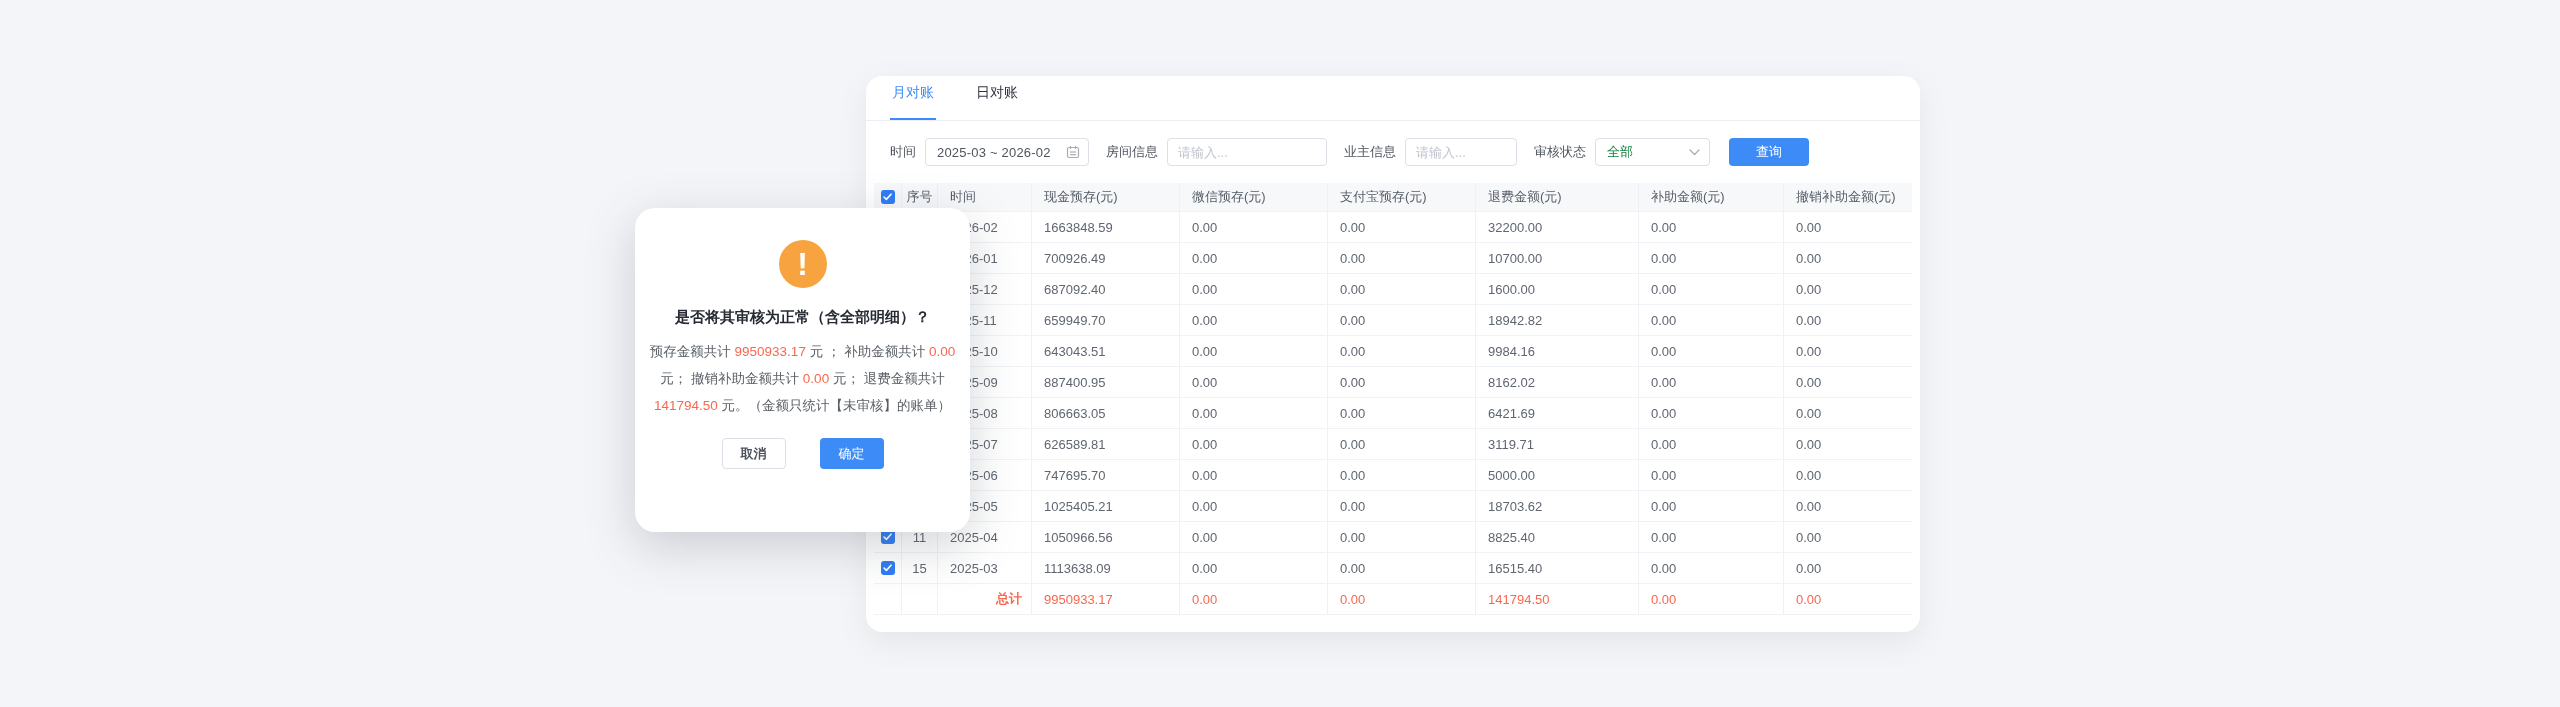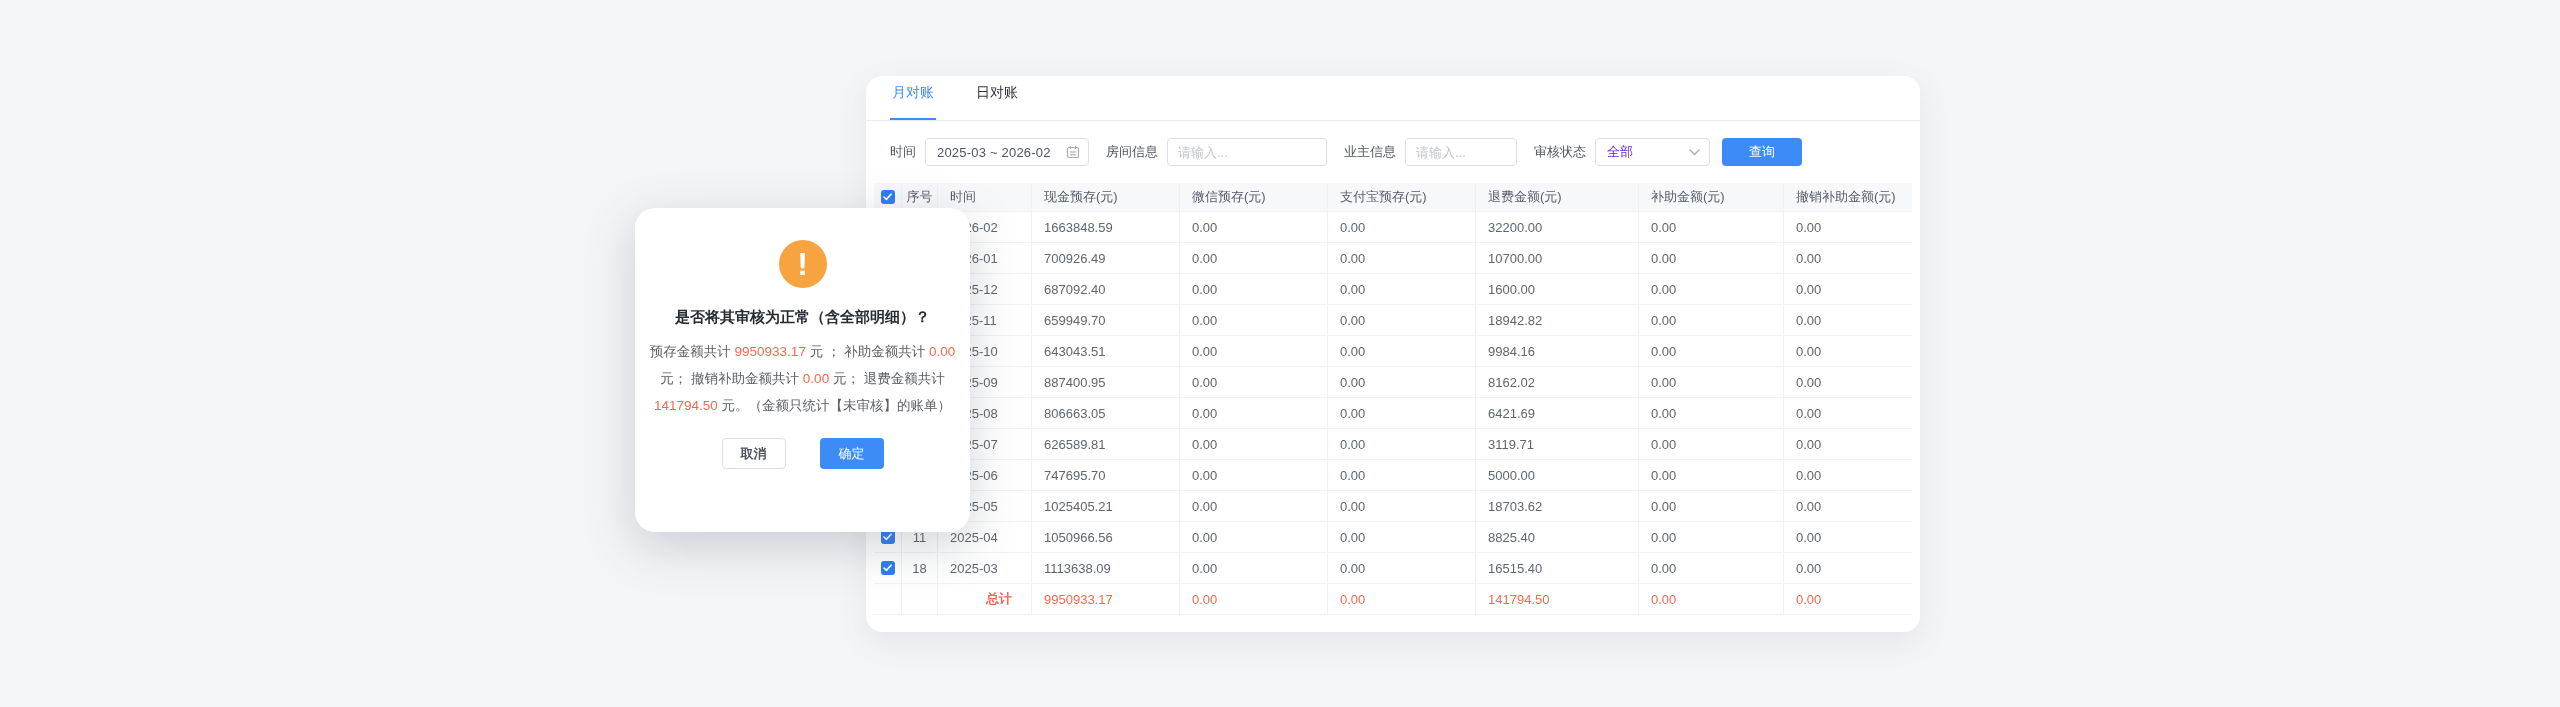--- a/index.html
+++ b/index.html
@@ -29,41 +29,41 @@
   
   .filters { height:62px; display:flex; align-items:center; padding:0 24px; font-size:13px; color:#4e545e; }
   .flabel { margin-right:9px; white-space:nowrap; }
   .box { height:28px; border:1px solid #dcdfe6; border-radius:4px; background:#fff; display:flex; align-items:center; }
   .datebox { width:164px; padding:0 8px 0 11px; justify-content:space-between; margin-right:17px; color:#4e545e; }
   .datebox span { font-size:13px; letter-spacing:.2px; }
   .inp { padding:0 10px; font-size:13px; color:#4e545e; outline:none; }
   .inp::placeholder { color:#c0c5cd; }
   .room-inp { width:160px; margin-right:17px; }
   .owner-inp { width:112px; margin-right:17px; }
-  .selbox { width:115px; padding:0 9px 0 11px; justify-content:space-between; margin-right:12px; color:#6d28d9; cursor:pointer; }
+  .selbox { width:115px; padding:0 9px 0 11px; justify-content:space-between; margin-right:19px; color:#15803d; cursor:pointer; }
   .btn-primary {
     height:28px; padding:0 27px; background:#3d8bf7; color:#fff; font-size:13px;
     border:none; border-radius:4px; cursor:pointer; display:flex; align-items:center;
   }
 
   
   .tablewrap { margin:0 8px; font-size:13px; }
   .trow {
     display:grid;
     grid-template-columns:28px 36px 94px 148px 148px 148px 163px 145px 1fr;
     align-items:center;
     border-bottom:1px solid #f0f2f5;
   }
   .trow > div { height:100%; display:flex; align-items:center; padding-left:12px; border-right:1px solid #eef1f5; overflow:hidden; white-space:nowrap; }
   .trow > div:last-child { border-right:none; }
   .trow > .c-check, .trow > .c-seq { justify-content:center; padding-left:0; }
   .thead { height:29px; background:#f7f8fa; color:#565d68; }
   .tbody-row { height:31px; color:#5f6670; }
   .total-row { height:31px; color:#5f6670; border-bottom:1px solid #f0f2f5; }
-  .total-row .c-time { justify-content:flex-end; padding-right:19px; }
+  .total-row .c-time { justify-content:flex-end; padding-right:9px; }
   .red { color:#f9674e; }
   .total-label { font-weight:bold; }
 
   .checkbox {
     width:14px; height:14px; border-radius:3px; background:#2f7cf5;
     display:flex; align-items:center; justify-content:center; cursor:pointer;
   }
   .checkbox svg { display:block; }
 
   
@@ -353,21 +353,21 @@
   </div>
 
   <div class="trow tbody-row">
     <div class="c-check">
       <span class="checkbox">
         <svg width="9" height="8" viewBox="0 0 9 8" fill="none" stroke="#fff" stroke-width="1.6" stroke-linecap="round" stroke-linejoin="round">
                 <polyline points="1,4 3.4,6.4 8,1.2"></polyline>
               </svg>
       </span>
     </div>
-    <div class="c-seq">18</div>
+    <div class="c-seq">15</div>
     <div class="c-time">2025-03</div>
     <div>1113638.09</div>
     <div>0.00</div>
     <div>0.00</div>
     <div>16515.40</div>
     <div>0.00</div>
     <div>0.00</div>
   </div>
 </div>
 

